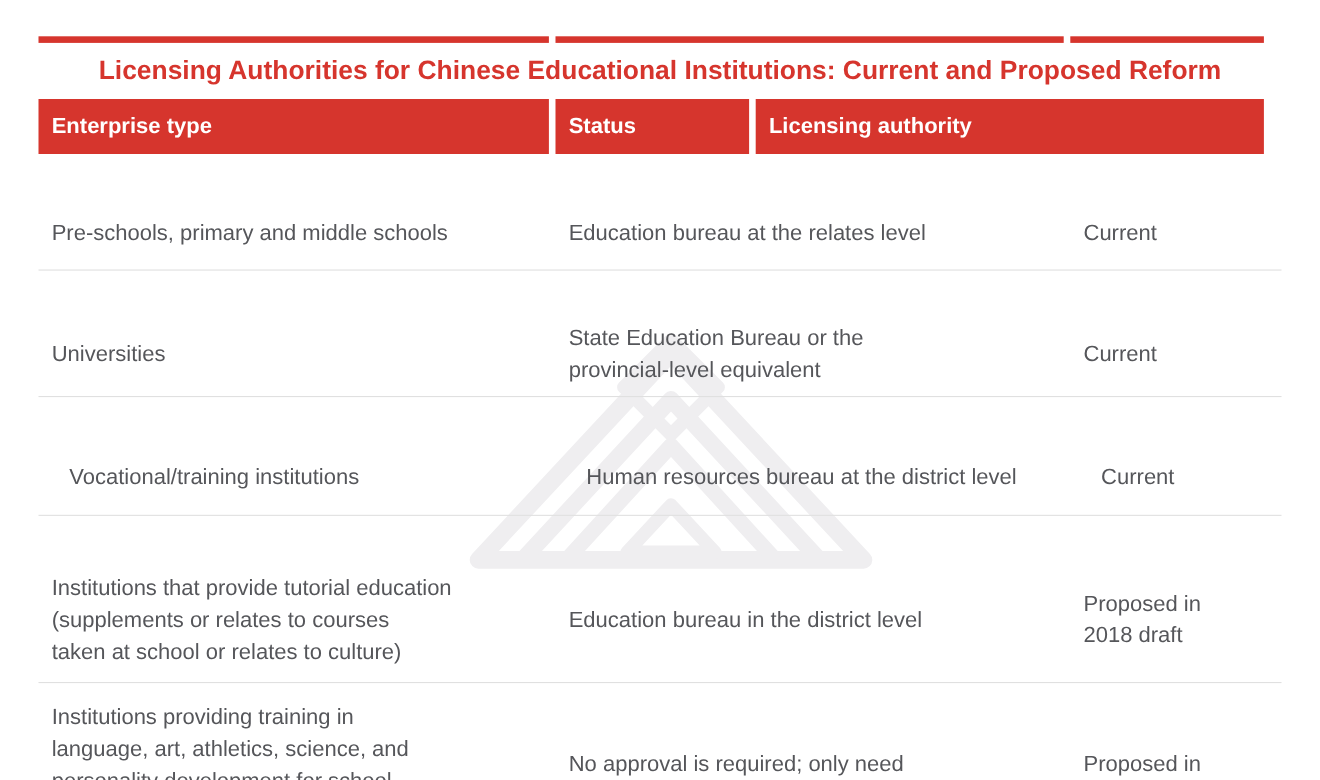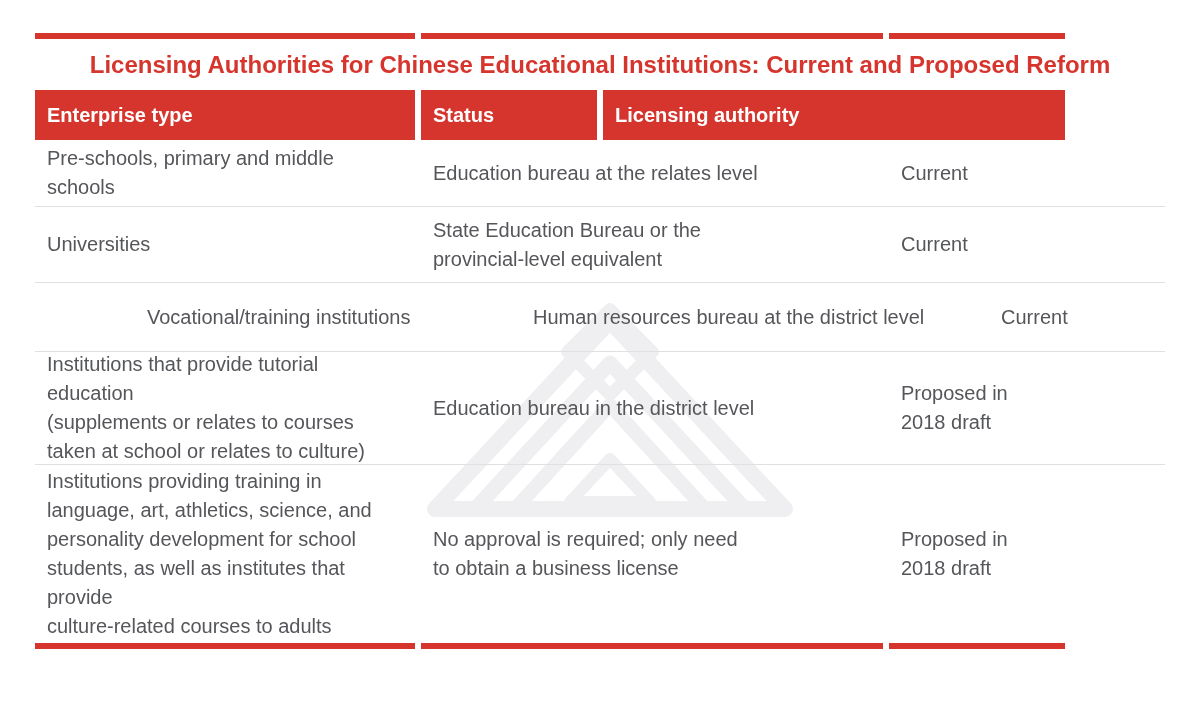--- a/index.html
+++ b/index.html
@@ -17,36 +17,36 @@
     font-family:"Liberation Sans", sans-serif;
     color:var(--body-text);
   }
   .canvas{position:relative;width:1200px;height:709px;background:var(--white);}
   .watermark{position:absolute;left:420px;top:266px;z-index:0;pointer-events:none;}
   .content{position:relative;z-index:1;width:1130px;margin:0 35px;}
 
   .bar-row{display:flex;column-gap:6px;height:6px;margin-top:33px;}
   .bar-row.bottom{margin-top:0;}
   .bar-seg{background:var(--accent-red);height:6px;}
-  .w1{width:380px;} .w2{width:462px;} .w3{width:176px;}
+  .w1{width:464px;} .w2{width:462px;} .w3{width:176px;}
 
   .title{
     height:51px;display:flex;align-items:center;justify-content:center;
     color:var(--accent-red);font-size:24px;font-weight:700;letter-spacing:0;
   }
 
   .header-row{display:flex;column-gap:6px;height:50px;}
   .th{
     background:var(--accent-red);color:var(--white);
     display:flex;align-items:center;padding-left:12px;
     font-size:20px;font-weight:700;
   }
 
   .trow{display:flex;column-gap:6px;align-items:stretch;}
-  .trow.bordered{border-bottom:1px solid var(--divider);}
+  .trow.bordered{border-bottom:1px solid var(--divider);margin-top:39px;}
   .td{
     display:flex;align-items:center;padding:6px 12px;
     font-size:20px;line-height:29px;white-space:pre-line;
   }
   .r1{height:67px;} .r2{height:76px;} .r3{height:69px;justify-content:flex-end;} .r4{height:113px;} .r5{height:178px;align-items:center;}
 
   .footer{
     margin-top:9px;text-align:right;
     font-size:19px;font-style:italic;color:var(--footer-text);
     line-height:24px;

